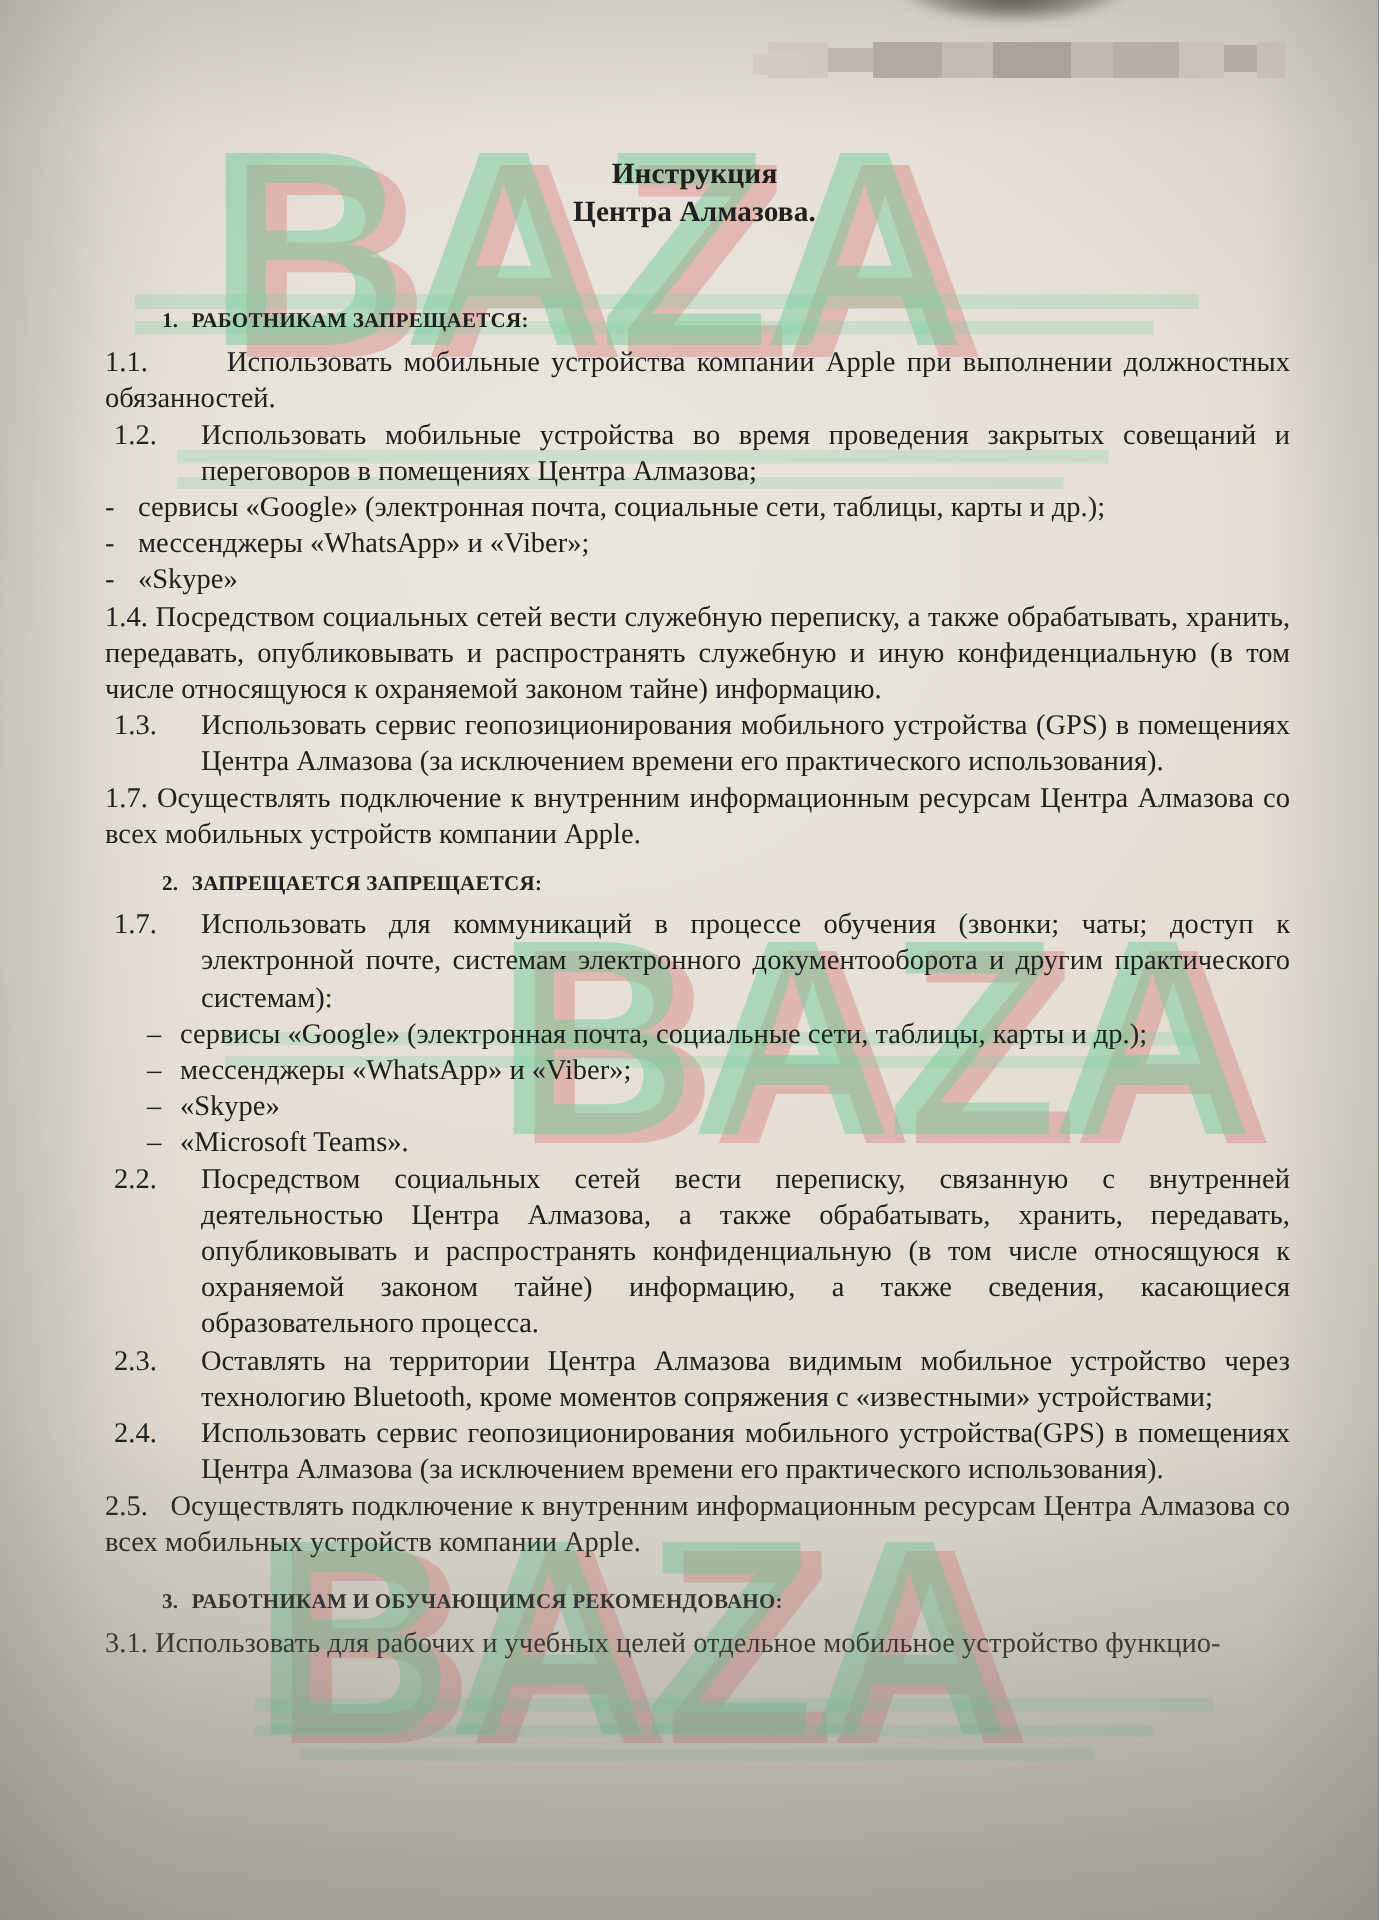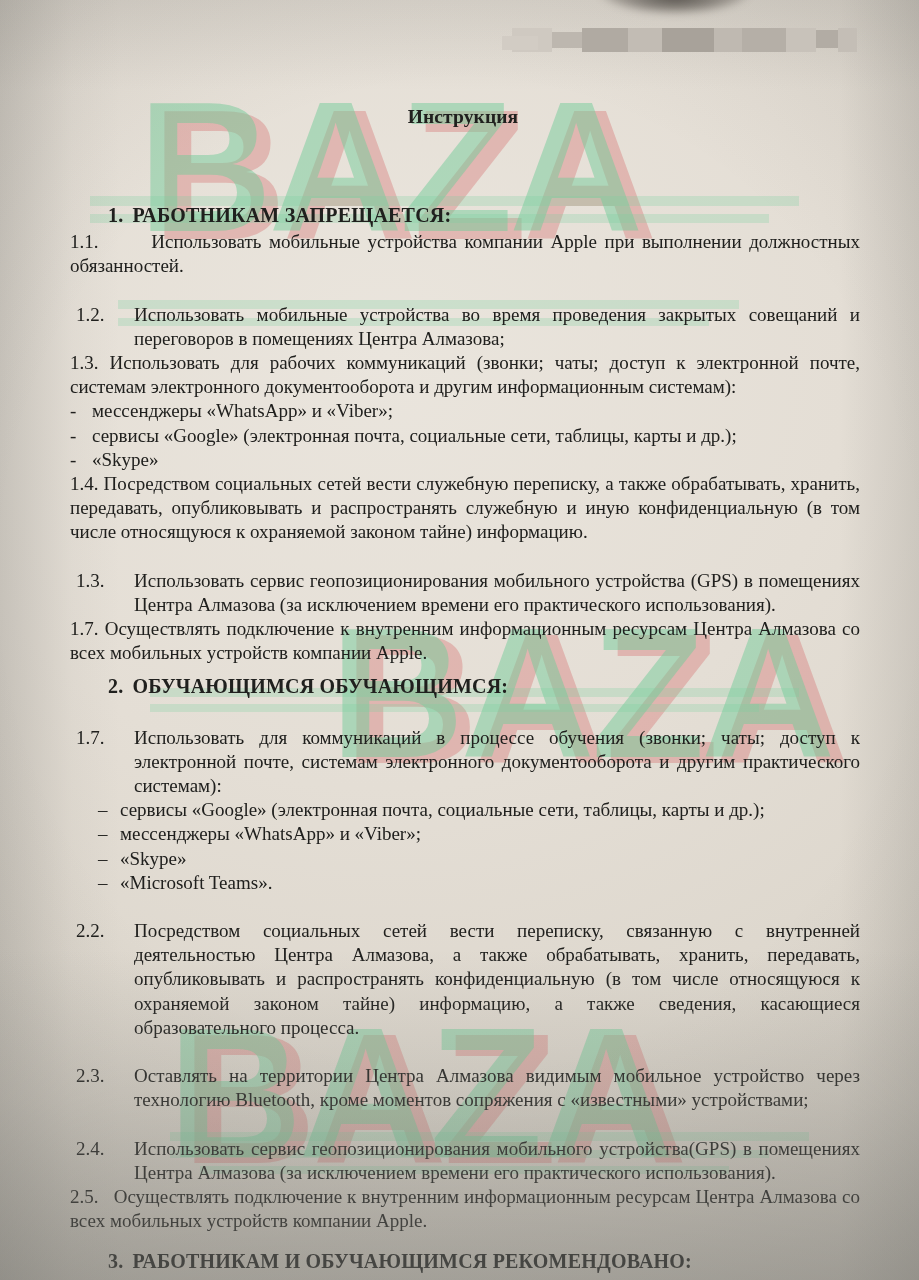--- a/index.html
+++ b/index.html
@@ -136,42 +136,41 @@
   .body-text {
     position: absolute;
     top: 194px;
     left: 70px;
     width: 790px;
     font-size: 19px;
     line-height: 24.2px;
   }
   .h-sec {
     font-weight: bold;
-    font-size: 20px;
+    font-size: 14px;
     margin: 9px 0 3px 0;
     padding-left: 38px;
     letter-spacing: 0.2px;
   }
   .h-sec .num { margin-right: 9px; }
 
   p.para {
     margin: 0;
     text-align: justify;
     text-justify: inter-word;
   }
   p.flat { padding-left: 0; text-indent: 0; }
   p.indent {
     padding-left: 64px;
     text-indent: 0;
   }
   p.indent .tag {
     display: inline-block;
     width: 58px;
     margin-left: -58px;
-    margin-top: 24px;
   }
   p.flat .tag {
     display: inline;
   }
   ul.dashlist {
     list-style: none;
     margin: 0;
     padding: 0;
   }
   ul.dashlist li {
@@ -229,65 +228,62 @@
     <div class="px" style="left:274px; width:30px; background:#c8c2ba;"></div>
     <div class="px" style="left:304px; width:22px; background:#b2aca4; top:2px; height:18px;"></div>
     <div class="px" style="left:326px; width:19px; background:#c4beb6;"></div>
     <div class="px" style="left:-10px; width:36px; background:#d2ccc4; top:8px; height:14px;"></div>
   </div>
 
   <div class="doc">
 
     <div class="title-block">
       <div class="l1">Инструкция</div>
+      <div class="l3">Центра Алмазова.</div>
     </div>
 
     <div class="body-text">
 
       <div class="h-sec">
         <span class="num">1.</span><span>РАБОТНИКАМ ЗАПРЕЩАЕТСЯ:</span>
       </div>
 
       <p class="para flat">
         <span class="tag">1.1.</span>
         &nbsp;&nbsp;&nbsp;&nbsp;&nbsp;&nbsp;<span>Использовать мобильные устройства компании Apple при выполнении должностных обязанностей.</span>
       </p>
 
       <p class="para indent">
         <span class="tag">1.2.</span><span>Использовать мобильные устройства во время проведения закрытых совещаний и переговоров в помещениях Центра Алмазова;</span>
       </p>
 
-      <p class="para flat">
-        <span class="tag">1.3.</span>
-        <span>Использовать для рабочих коммуникаций (звонки; чаты; доступ к электронной почте, системам электронного документооборота и другим информационным системам):</span>
-      </p>
 
       <ul class="dashlist">
+        <li><span class="dash">-</span><span>сервисы «Google» (электронная почта, социальные сети, таблицы, карты и др.);</span></li>
         <li><span class="dash">-</span><span>мессенджеры «WhatsApp» и «Viber»;</span></li>
-        <li><span class="dash">-</span><span>сервисы «Google» (электронная почта, социальные сети, таблицы, карты и др.);</span></li>
         <li><span class="dash">-</span><span>«Skype»</span></li>
       </ul>
 
       <p class="para flat">
         <span class="tag">1.4.</span>
         <span>Посредством социальных сетей вести служебную переписку, а также обрабатывать, хранить, передавать, опубликовывать и распространять служебную и иную конфиденциальную (в том числе относящуюся к охраняемой законом тайне) информацию.</span>
       </p>
 
 
       <p class="para indent">
         <span class="tag">1.3.</span><span>Использовать сервис геопозиционирования мобильного устройства (GPS) в помещениях Центра Алмазова (за исключением времени его практического использования).</span>
       </p>
 
       <p class="para flat">
         <span class="tag">1.7.</span>
         <span>Осуществлять подключение к внутренним информационным ресурсам Центра Алмазова со всех мобильных устройств компании Apple.</span>
       </p>
 
       <div class="h-sec">
-        <span class="num">2.</span><span>ОБУЧАЮЩИМСЯ ОБУЧАЮЩИМСЯ:</span>
+        <span class="num">2.</span><span>ЗАПРЕЩАЕТСЯ ЗАПРЕЩАЕТСЯ:</span>
       </div>
 
       <p class="para indent">
         <span class="tag">1.7.</span><span>Использовать для коммуникаций в процессе обучения (звонки; чаты; доступ к электронной почте, системам электронного документооборота и другим практического системам):</span>
       </p>
 
       <ul class="dashlist">
         <li class="ind"><span class="dash">–</span><span>сервисы «Google» (электронная почта, социальные сети, таблицы, карты и др.);</span></li>
         <li class="ind"><span class="dash">–</span><span>мессенджеры «WhatsApp» и «Viber»;</span></li>
         <li class="ind"><span class="dash">–</span><span>«Skype»</span></li>

